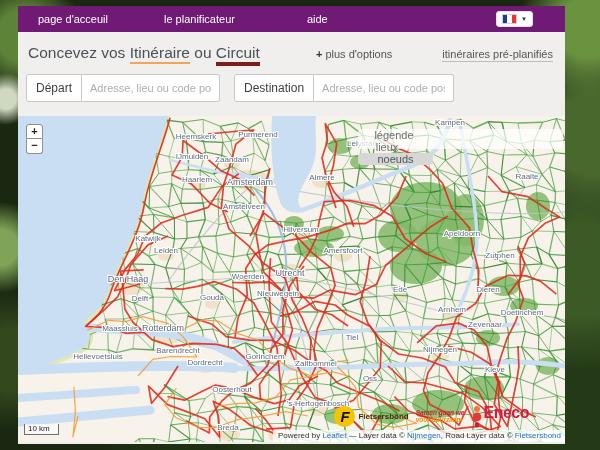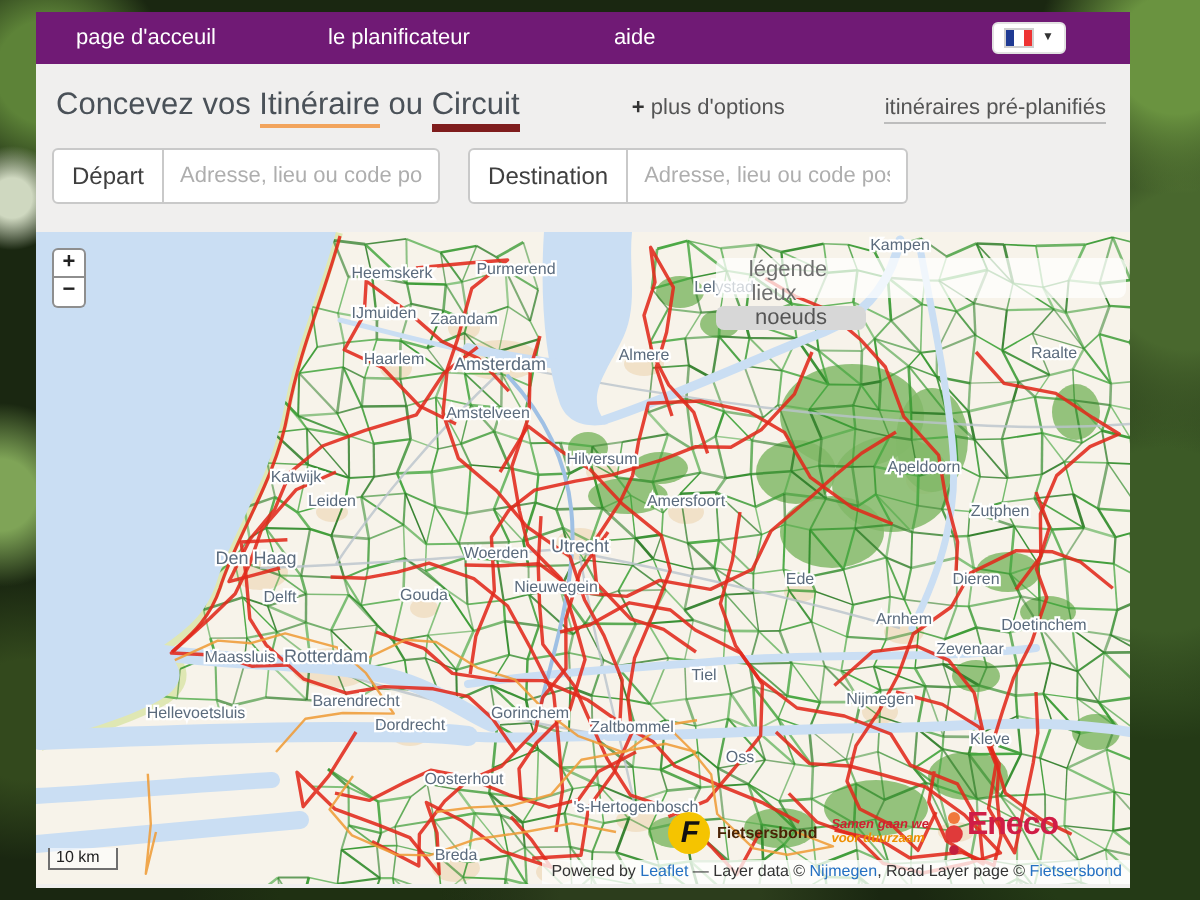--- a/index.html
+++ b/index.html
@@ -1633,16 +1633,16 @@
         <span class="eneco">
           <svg width="12" height="24" viewBox="0 0 12 24">
             <circle cx="6" cy="5" r="3" fill="#f0783c"></circle>
             <circle cx="6" cy="13" r="4.4" fill="#e03a3a"></circle>
             <circle cx="6" cy="21" r="2.4" fill="#c31f3e"></circle>
           </svg>
           <span class="eneco-name">Eneco</span>
         </span>
       </div>
 
-      <div class="attr"><span>Powered by </span><a>Leaflet</a><span> — Layer data © </span><a>Nijmegen</a><span>, Road Layer page © </span><a>Fietsersbond</a></div>
+      <div class="attr"><span>Powered by </span><a>Leaflet</a><span> — Layer data © </span><a>Nijmegen</a><span>, Road Layer data © </span><a>Fietsersbond</a></div>
     </div>
   </div>
 </div>
 
 </body></html>

